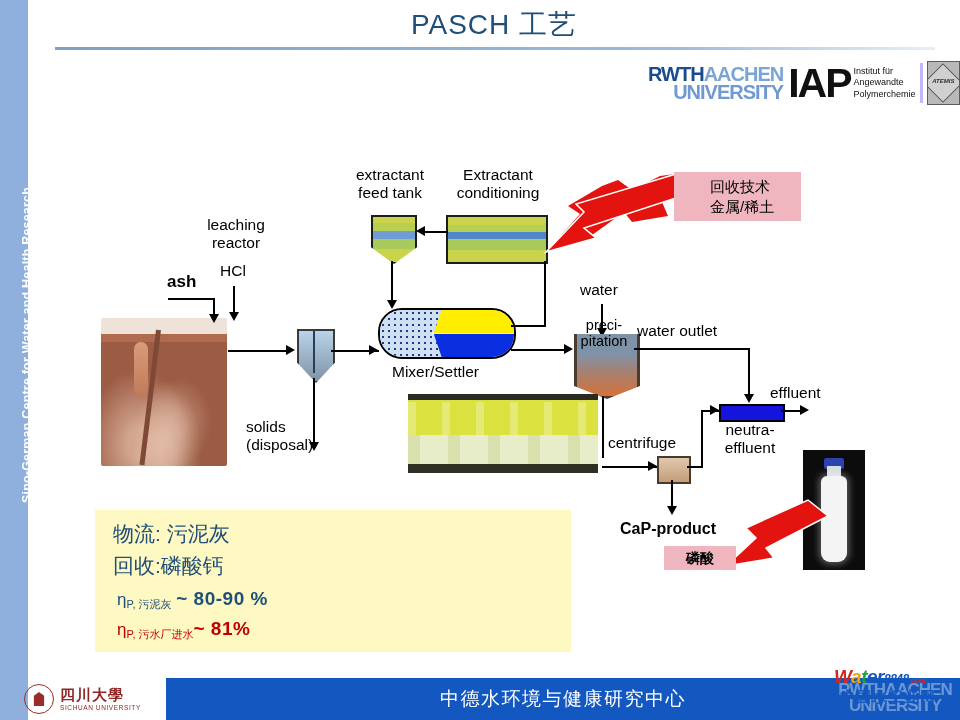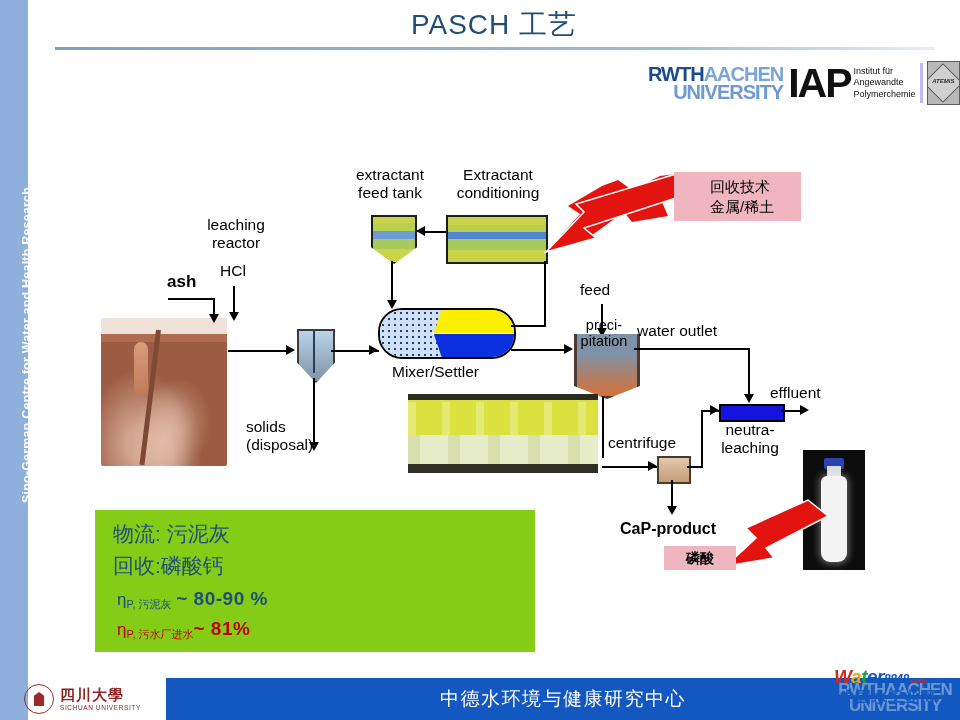--- a/index.html
+++ b/index.html
@@ -221,21 +221,22 @@
 
   .callout{
     position:absolute;background:#efb6c0;color:#000;
     font-size:15px;line-height:1.3;padding:5px 9px;white-space:pre;
   }
   .callout.small{font-size:14px;padding:3px 9px;font-weight:bold;}
 
   
   .legend{
     position:absolute;left:95px;top:510px;width:440px;height:142px;
-    background:#84cc16;
+    background:#fef9c3;
+    padding-left:36px;
   }
   .legend .l1{position:absolute;left:18px;top:10px;font-size:21px;color:#1f4e79;}
   .legend .l2{position:absolute;left:18px;top:42px;font-size:21px;color:#1f4e79;}
   .legend .l3{position:absolute;left:22px;top:78px;font-size:17px;color:#1f4e79;white-space:nowrap;}
   .legend .l4{position:absolute;left:22px;top:108px;font-size:17px;color:#c00000;white-space:nowrap;}
   .eta{font-size:17px;}
   .sub{font-size:11px;vertical-align:-3px;}
   .val{font-size:19px;font-weight:bold;letter-spacing:.5px;}
 
   
@@ -369,21 +370,21 @@
     <div class="blu"></div>
   </div>
   <div class="lbl" style="left:392px;top:363px;">Mixer/Settler</div>
 
   <div class="ln hl" style="left:511px;top:325px;width:35px;"></div>
   <div class="ln vl" style="left:544px;top:261px;height:66px;"></div>
 
   <div class="ln hl" style="left:511px;top:349px;width:57px;"></div>
   <div class="arrow ar-r" style="left:564px;top:344px;"></div>
 
-  <div class="lbl" style="left:580px;top:281px;">feed</div>
+  <div class="lbl" style="left:580px;top:281px;">water</div>
   <div class="ln vl" style="left:601px;top:304px;height:26px;"></div>
   <div class="arrow ar-d" style="left:597px;top:328px;"></div>
 
   <div class="precip"></div>
   <div class="precip-lbl">preci-
 pitation</div>
 
   <div class="lbl" style="left:637px;top:322px;">water outlet</div>
   <div class="ln hl" style="left:634px;top:348px;width:116px;"></div>
   <div class="ln vl" style="left:748px;top:348px;height:48px;"></div>
@@ -404,21 +405,21 @@
   <div class="ln vl" style="left:701px;top:411px;height:57px;"></div>
   <div class="ln hl" style="left:701px;top:410px;width:20px;"></div>
   <div class="arrow ar-r" style="left:710px;top:405px;"></div>
 
   <div class="ln vl" style="left:671px;top:480px;height:28px;"></div>
   <div class="arrow ar-d" style="left:667px;top:506px;"></div>
   <div class="lbl b" style="left:620px;top:520px;font-size:16px;">CaP-product</div>
 
   <div class="neutra"></div>
   <div class="lbl ctr" style="left:713px;top:421px;width:74px;">neutra-
-leaching</div>
+effluent</div>
   <div class="ln hl" style="left:781px;top:410px;width:22px;"></div>
   <div class="arrow ar-r" style="left:800px;top:405px;"></div>
   <div class="lbl" style="left:770px;top:384px;">effluent</div>
 
   <div class="bottle-photo">
     <div class="cap"></div>
     <div class="neck"></div>
     <div class="body"></div>
   </div>
 

